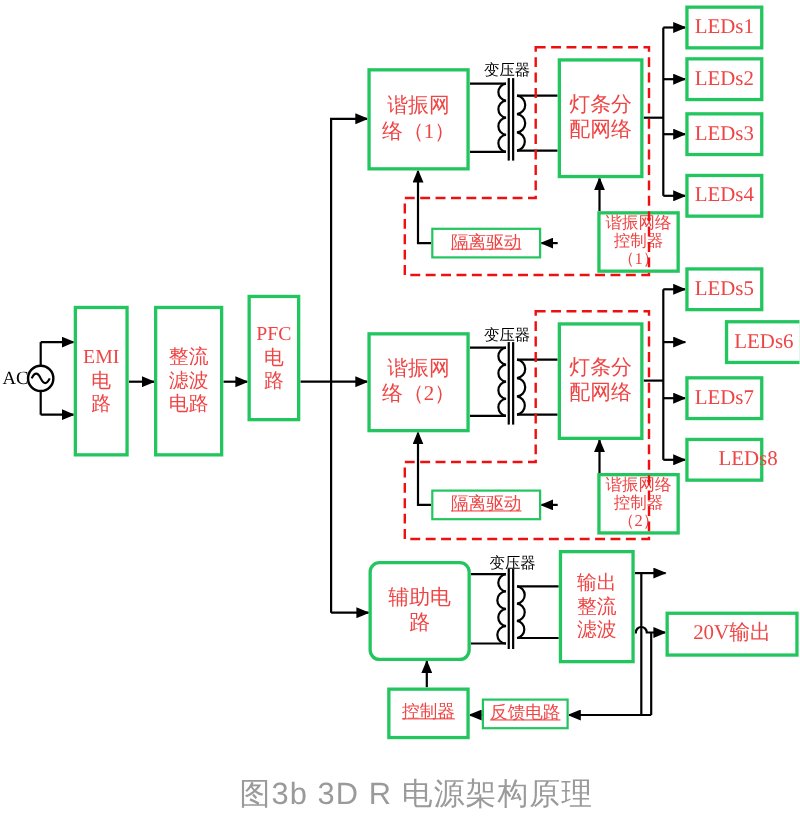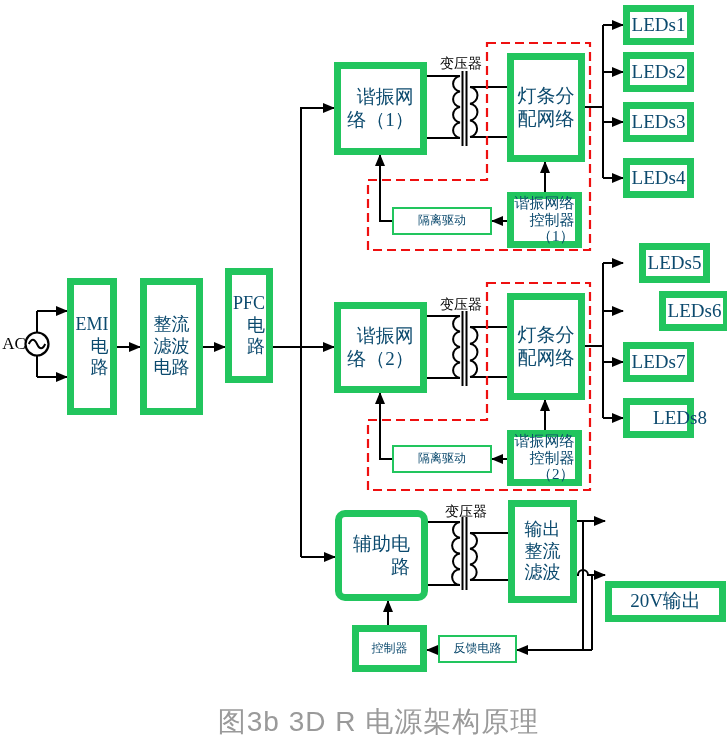--- a/index.html
+++ b/index.html
@@ -3,28 +3,28 @@
 <meta charset="utf-8">
 <style>
   html,body { margin:0; padding:0; background:#ffffff; }
   .stage {
     position:relative; width:727px; height:743px; background:#ffffff;
     font-family:"Liberation Serif", serif; overflow:hidden;
   }
   .layer { position:absolute; left:0; top:0; width:727px; height:743px; }
   .box {
     position:absolute; box-sizing:border-box;
-    border:7px solid #22c55e; background:#fff; color:#0c4a6e;
+    border:3px solid #22c55e; background:#fff; color:#ef4444;
     display:flex; align-items:center; justify-content:center;
-    text-align:right; white-space:pre-line; line-height:1.2;
+    text-align:center; white-space:pre-line; line-height:1.2;
     font-size:18px; z-index:2;
   }
   .f19 { font-size:19px; }
-  .f16 { font-size:12px; line-height:1.15; }
-  .f15 { font-size:15px; line-height:1.12; }
+  .f16 { font-size:16px; line-height:1.15;text-decoration:underline; }
+  .f15 { font-size:15px; line-height:1.12;margin-left:36px; }
   .lbl {
     position:absolute; color:#000; text-align:center; z-index:2;
     font-size:15px; white-space:nowrap;
   }
   .caption {
     position:absolute; left:30px; top:703px; width:697px; text-align:center;
     font-family:"Liberation Sans", sans-serif; font-size:28px;
     color:#9a9a9a; letter-spacing:1px; z-index:2;
   }
   svg { display:block; }
@@ -165,32 +165,32 @@
   <div class="box f19" style="left:334px; top:302px; width:93px; height:91px;">谐振网
 络（2）</div>
   <div class="lbl" style="left:421px; top:296px; width:80px; font-size:14px;">变压器</div>
   <div class="box f19" style="left:507px; top:293px; width:78px; height:107px;">灯条分
 配网络</div>
   <div class="box f15" style="left:507px; top:430px; width:75px; height:56px;">谐振网络
 控制器
 （2）</div>
   <div class="box f16" style="left:392px; top:445px; width:100px; height:28px; border-width:2.5px;">隔离驱动</div>
 
-  <div class="box f19" style="left:623px; top:243px; width:71px; height:40px;margin-left:16px;">LEDs5</div>
+  <div class="box f19" style="left:623px; top:243px; width:71px; height:40px;">LEDs5</div>
   <div class="box f19" style="left:623px; top:291px; width:71px; height:40px;margin-left:36px;">LEDs6</div>
   <div class="box f19" style="left:623px; top:342px; width:71px; height:40px;">LEDs7</div>
   <div class="box f19" style="left:623px; top:398px; width:71px; height:40px;padding-left:43px;">LEDs8</div>
 
   <div class="box f19" style="left:335px; top:510px; width:93px; height:91px;border-radius:10px;">辅助电
 路</div>
   <div class="lbl" style="left:426px; top:503px; width:80px; font-size:14px;">变压器</div>
   <div class="box" style="left:508px; top:500px; width:69px; height:103px;">输出
 整流
 滤波</div>
-  <div class="box f19" style="left:605px; top:581px; width:121px; height:41px;">20V输出</div>
+  <div class="box f19" style="left:605px; top:556px; width:121px; height:41px;">20V输出</div>
   <div class="box f16" style="left:352px; top:625px; width:75px; height:47px;">控制器</div>
   <div class="box f16" style="left:438px; top:635px; width:79px; height:28px; border-width:2.5px;">反馈电路</div>
 
   <svg class="layer dash z3" width="727" height="743" viewBox="0 0 727 743">
     <path d="M487,43 H590 V250 H368 V180 H487 Z"></path>
     <path d="M487,283 H590 V490 H368 V420 H487 Z"></path>
   </svg>
 
   <div class="caption">图3b 3D R 电源架构原理</div>
 </div>

